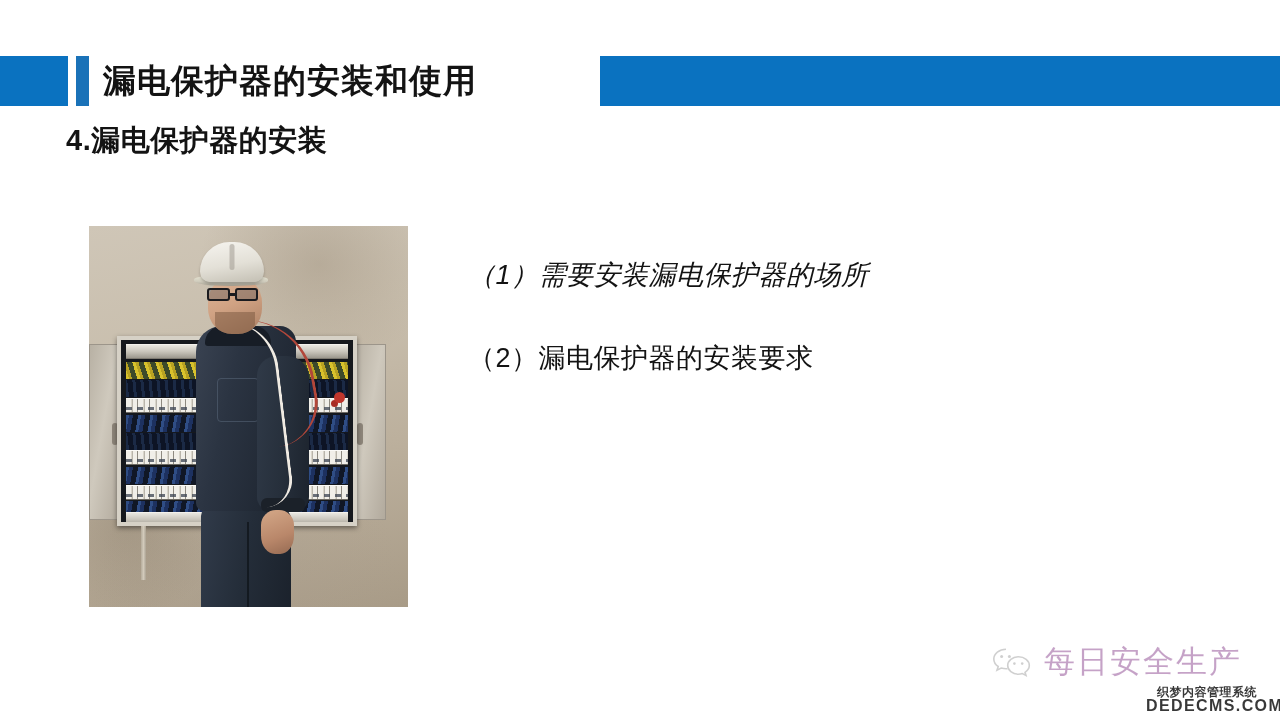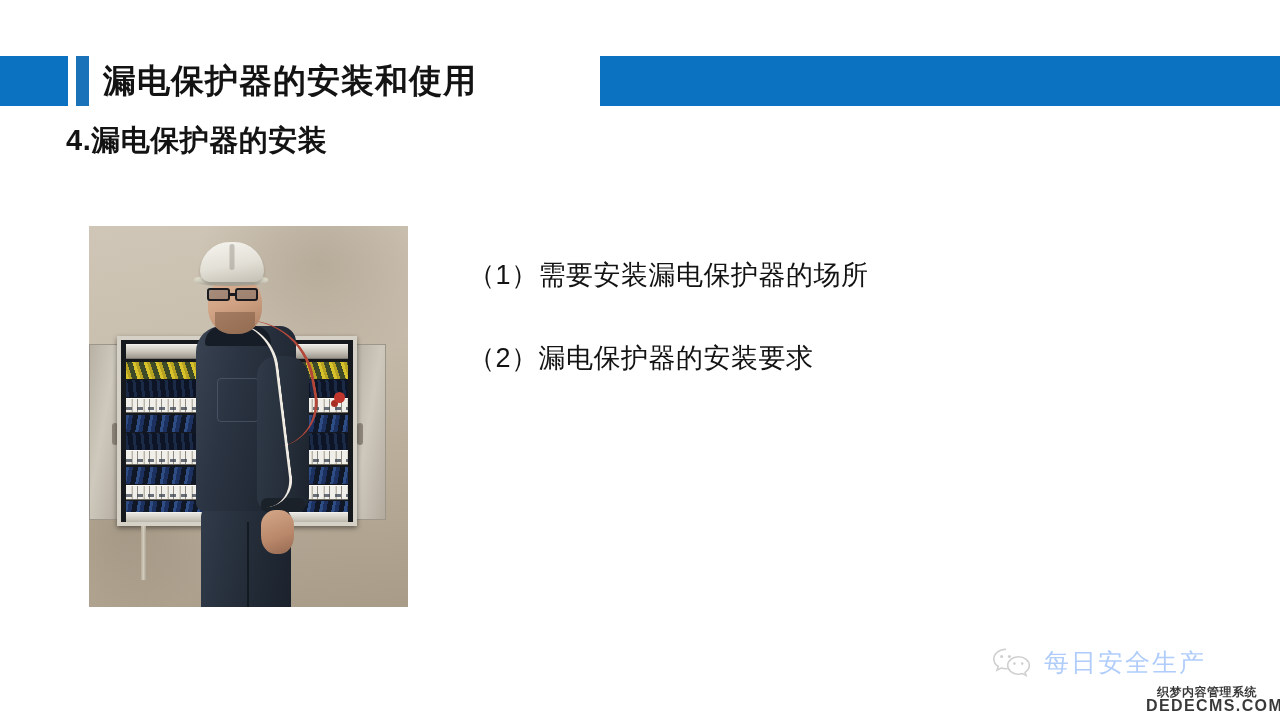--- a/index.html
+++ b/index.html
@@ -404,21 +404,21 @@
   
   .body-line {
     position: absolute;
     left: 468px;
     font-size: 27px;
     font-weight: normal;
     color: #131313;
     letter-spacing: 0.5px;
     white-space: nowrap;
   }
-  .body-line.l1 { top: 257px; }
+  .body-line.l1 { top: 257px; font-style: italic; }
   .body-line.l2 { top: 340px; }
 
   
   .wm-wechat {
     position: absolute;
     left: 991px;
     top: 644px;
     width: 258px;
     height: 36px;
     display: flex;
@@ -426,22 +426,22 @@
     gap: 11px;
     opacity: 0.40;
   }
   .wm-wechat-icon {
     position: relative;
     width: 42px;
     height: 32px;
     flex: 0 0 42px;
   }
   .wm-wechat-text {
-    font-size: 25px;
-    color: #3b82f6;
+    font-size: 31px;
+    color: #701a75;
     letter-spacing: 2px;
     white-space: nowrap;
   }
 
   .wm-dedecms {
     position: absolute;
     left: 1146px;
     top: 686px;
     width: 122px;
     text-align: center;

